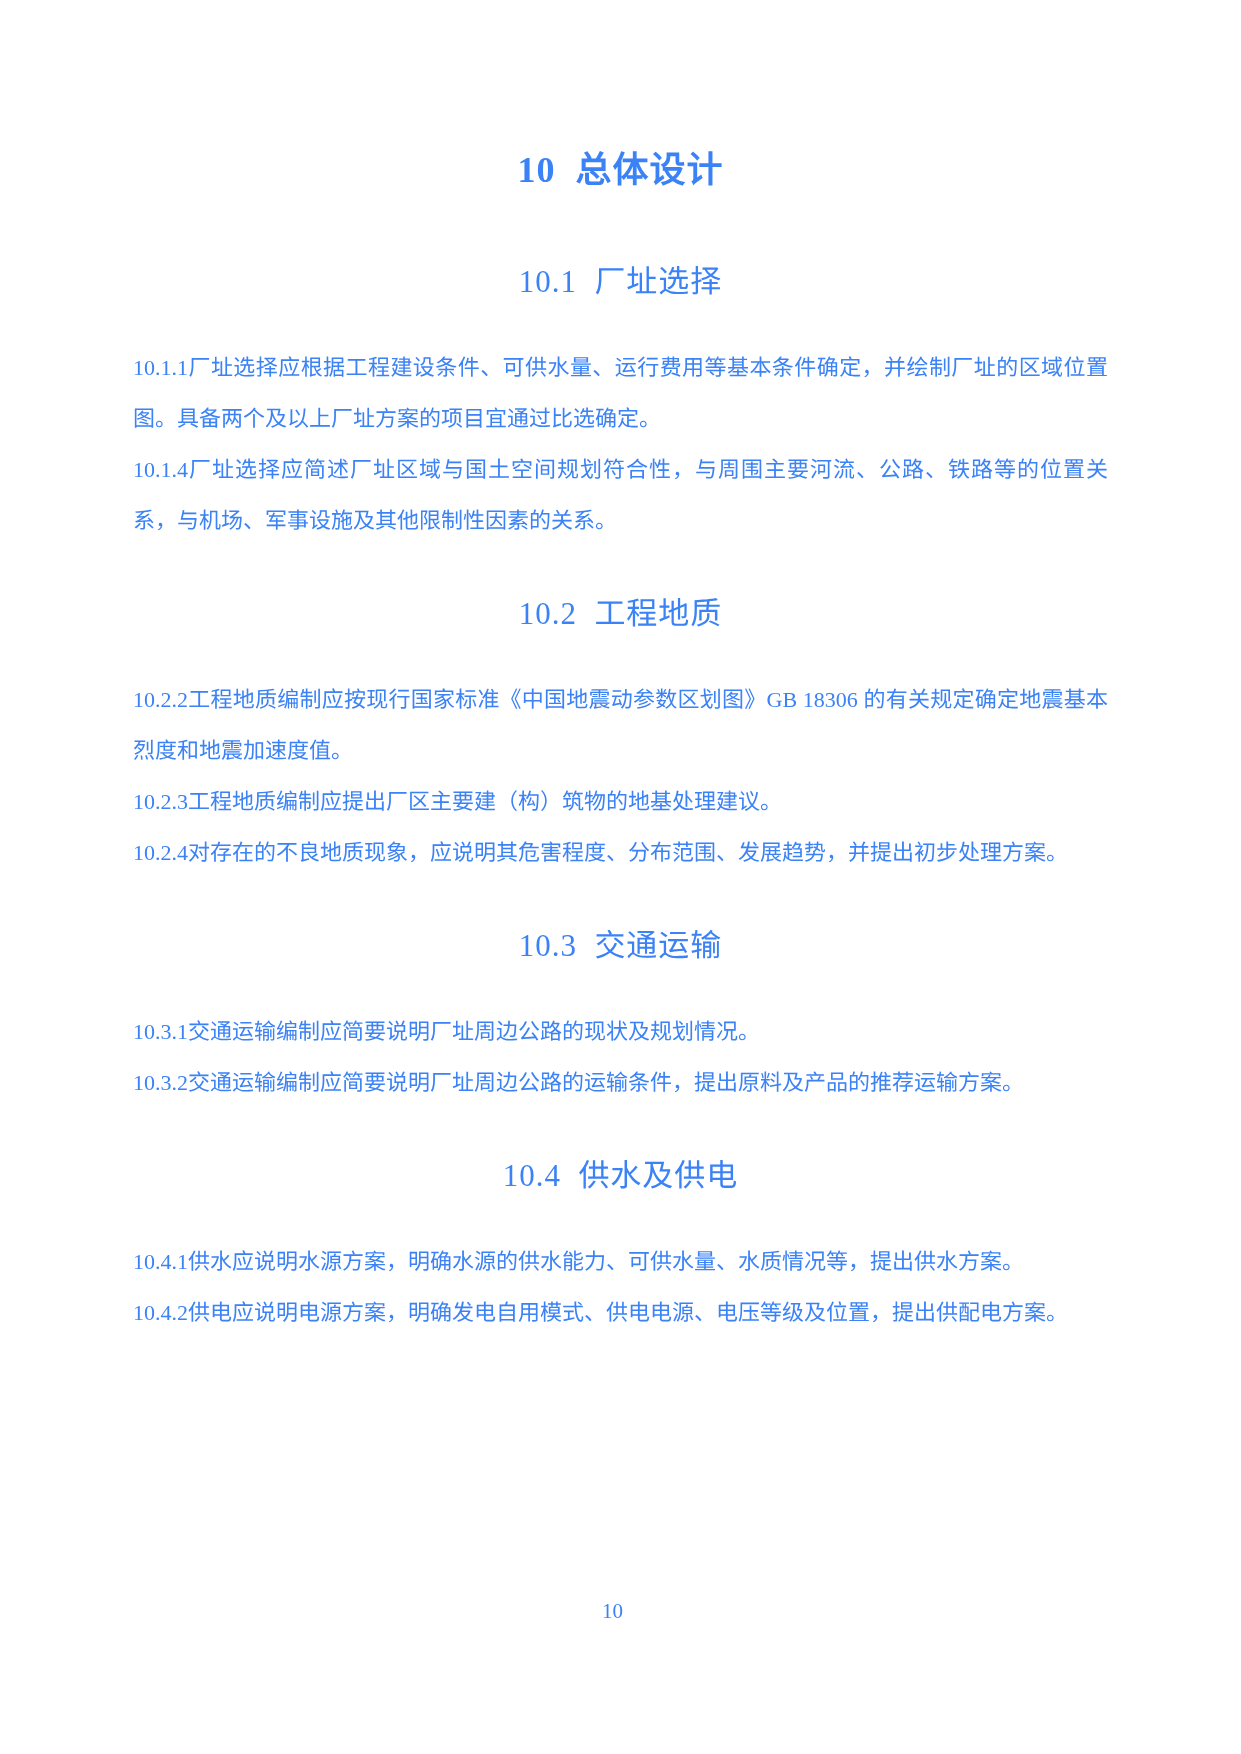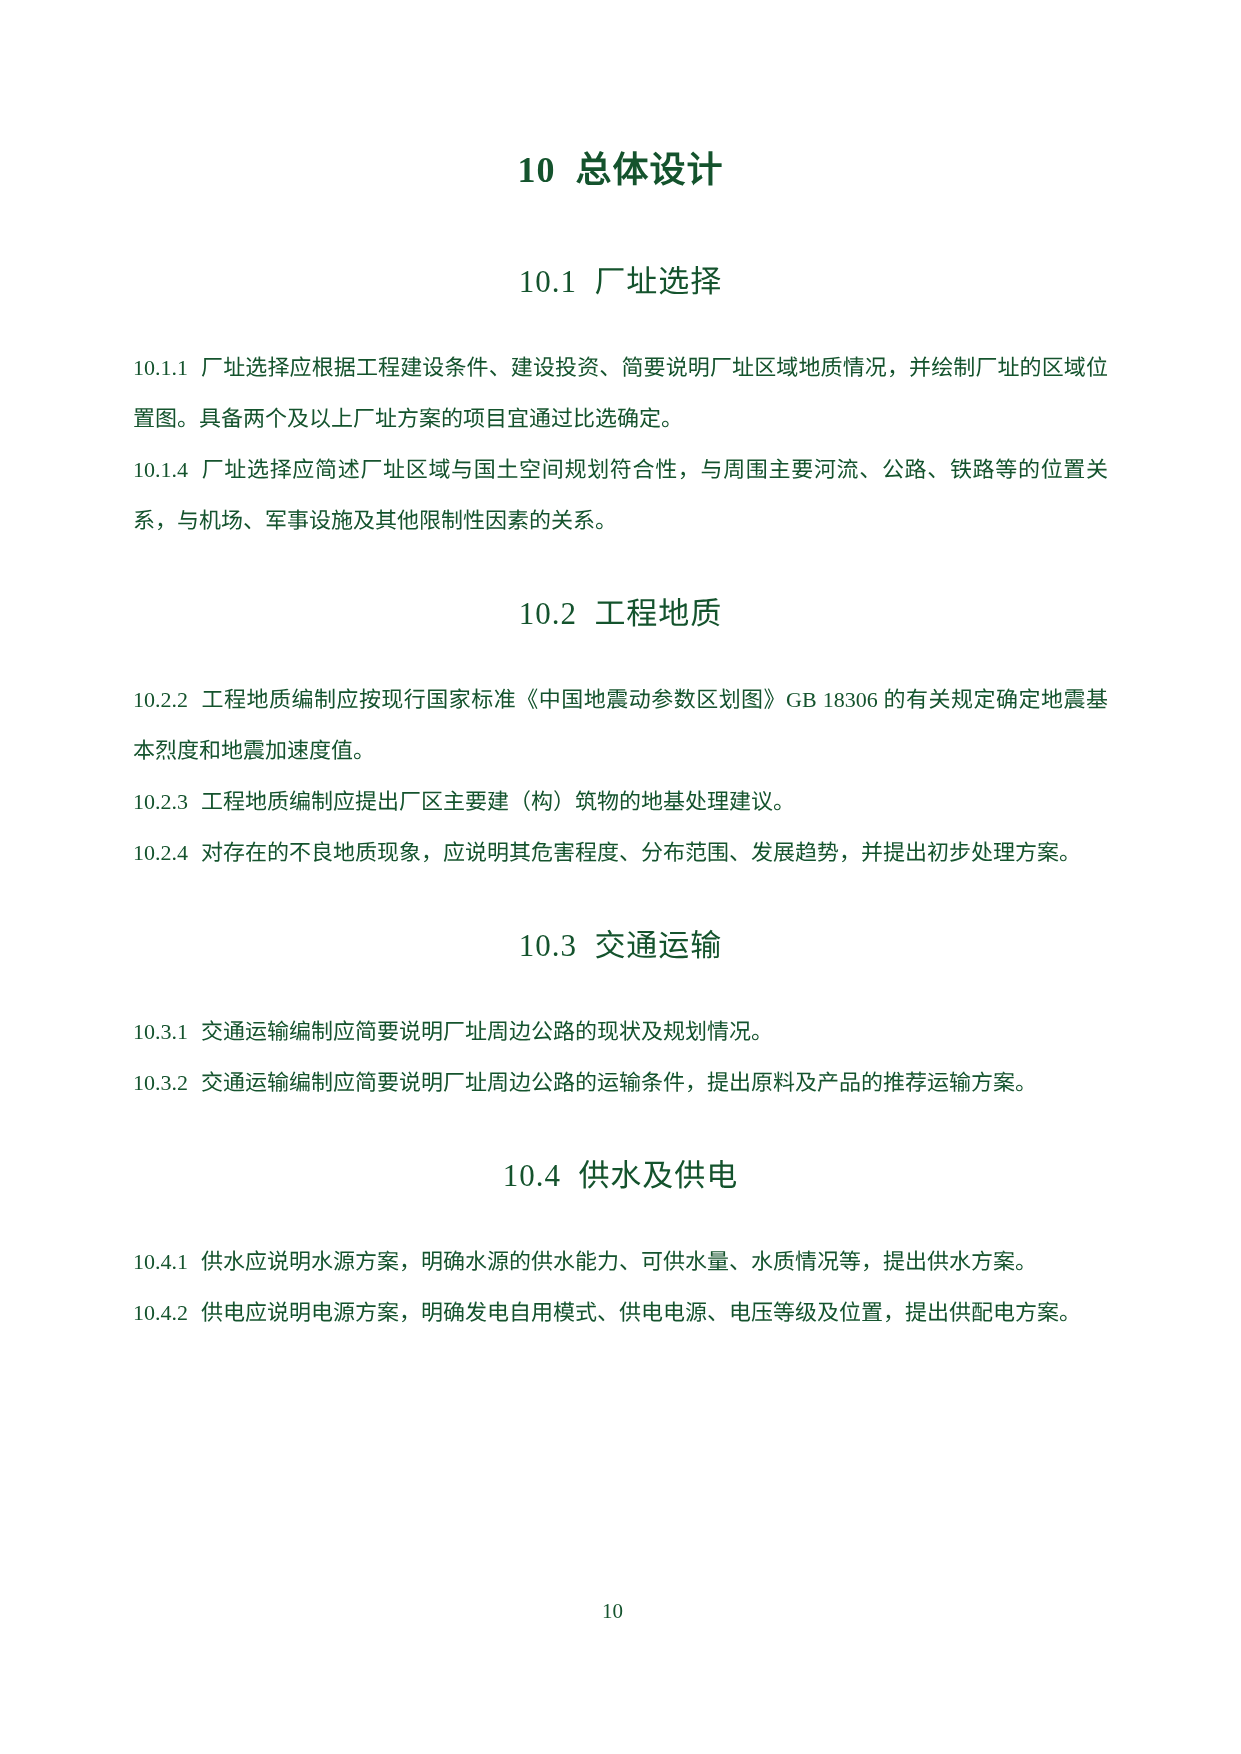--- a/index.html
+++ b/index.html
@@ -9,21 +9,21 @@
   }
   .page {
     position: relative;
     width: 1241px;
     height: 1754px;
     margin: 0 auto;
     background: #ffffff;
     box-sizing: border-box;
     padding: 148px 133px 0 133px;
     font-family: "Liberation Serif", "DejaVu Serif", serif;
-    color: #14532d;
+    color: #3b82f6;
     overflow: hidden;
   }
   h1.chapter-title {
     margin: 0 0 22px 0;
     font-size: 36px;
     line-height: 44px;
     font-weight: bold;
     text-align: center;
     white-space: pre-wrap;
     letter-spacing: 1px;
@@ -40,21 +40,20 @@
   section.doc-section:first-of-type h2.section-title {
     margin-top: 70px;
   }
   p.clause {
     margin: 0;
     font-size: 22px;
     line-height: 51px;
     text-align: justify;
   }
   p.clause .clause-num {
-    margin-right: 13px;
   }
   .page-number {
     position: absolute;
     left: 0;
     right: 16px;
     top: 1596px;
     text-align: center;
     font-size: 21px;
     line-height: 30px;
   }
@@ -62,21 +61,21 @@
 </head>
 <body>
 
 <div class="page">
 
   <h1 class="chapter-title">10  总体设计</h1>
 
   <section class="doc-section">
     <h2 class="section-title">10.1  厂址选择</h2>
     <p class="clause">
-      <span class="clause-num">10.1.1</span><span class="clause-text">厂址选择应根据工程建设条件、建设投资、简要说明厂址区域地质情况，并绘制厂址的区域位置图。具备两个及以上厂址方案的项目宜通过比选确定。</span>
+      <span class="clause-num">10.1.1</span><span class="clause-text">厂址选择应根据工程建设条件、可供水量、运行费用等基本条件确定，并绘制厂址的区域位置图。具备两个及以上厂址方案的项目宜通过比选确定。</span>
     </p>
     <p class="clause">
       <span class="clause-num">10.1.4</span><span class="clause-text">厂址选择应简述厂址区域与国土空间规划符合性，与周围主要河流、公路、铁路等的位置关系，与机场、军事设施及其他限制性因素的关系。</span>
     </p>
   </section>
 
   <section class="doc-section">
     <h2 class="section-title">10.2  工程地质</h2>
     <p class="clause">
       <span class="clause-num">10.2.2</span><span class="clause-text">工程地质编制应按现行国家标准《中国地震动参数区划图》GB 18306 的有关规定确定地震基本烈度和地震加速度值。</span>

